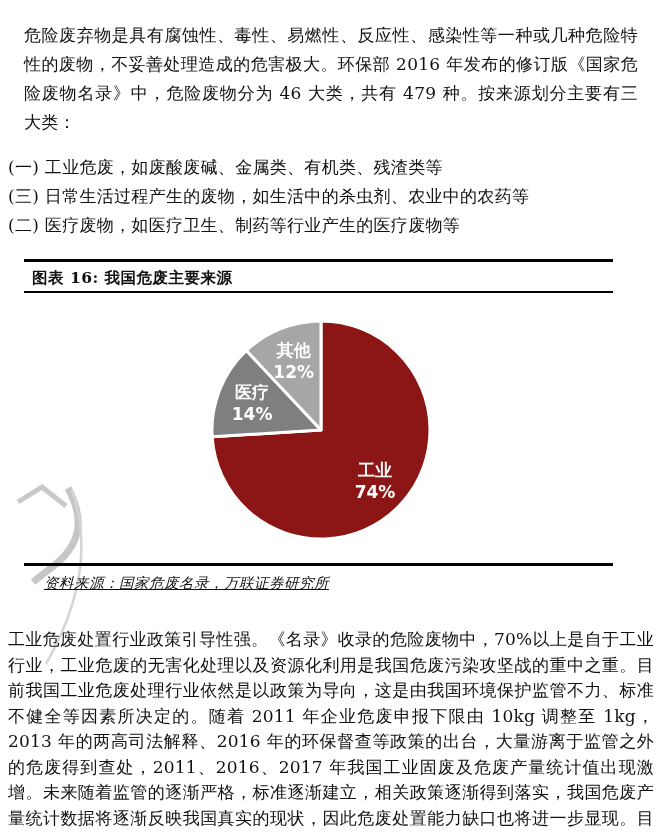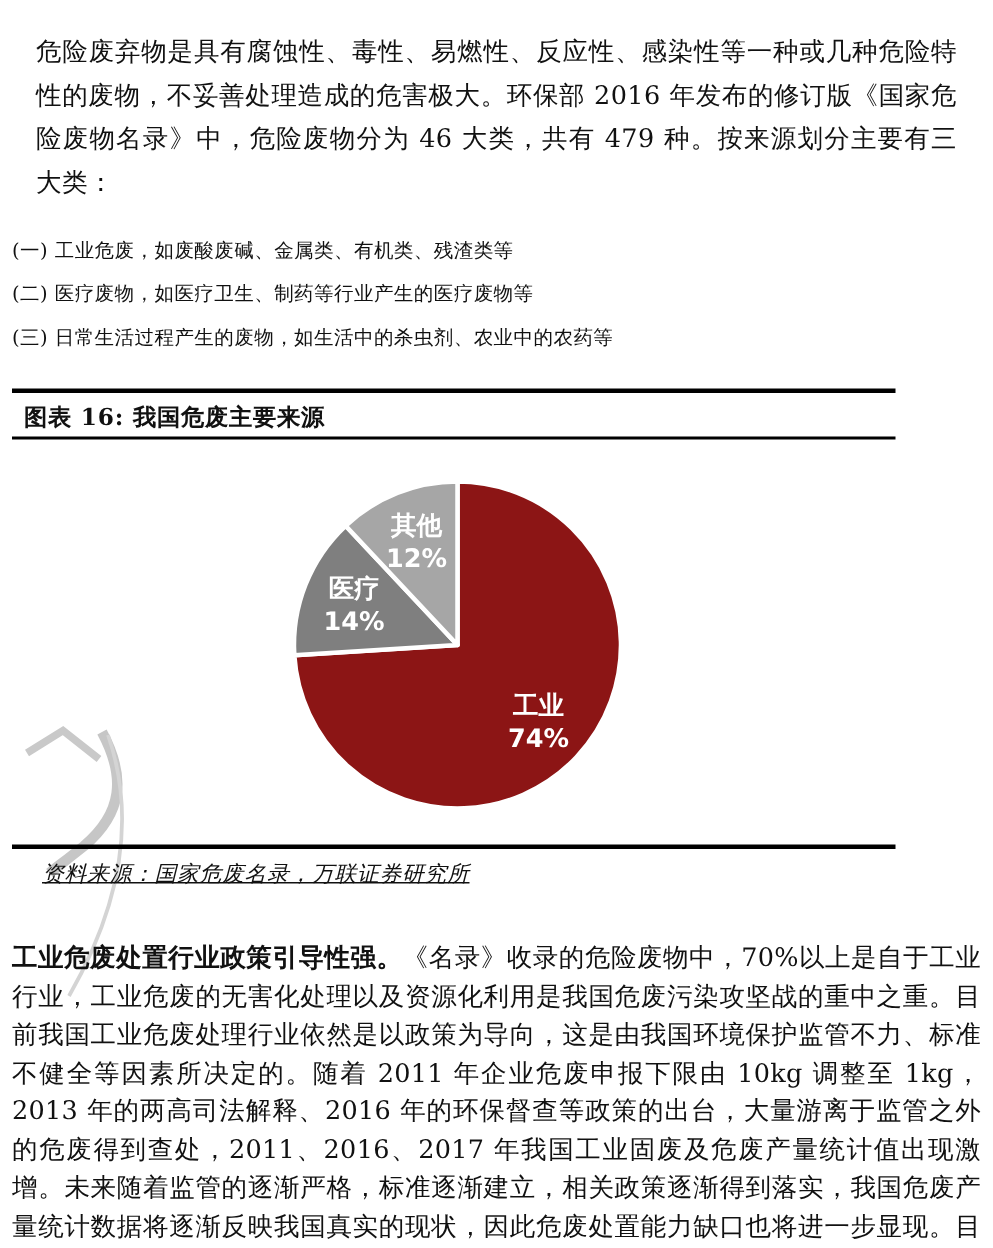--- a/index.html
+++ b/index.html
@@ -28,27 +28,27 @@
   }
   .intro {
     margin: 16px;
     font-size: 17px;
     line-height: 29px;
     text-align: justify;
     letter-spacing: 0.3px;
   }
   .hazard-list { margin: 0; }
   .hazard-list .list-item {
-    font-size: 13px;
+    font-size: 17px;
     line-height: 29px;
     letter-spacing: 0.3px;
   }
   .figure-block {
     margin-top: 19px;
-    margin-left: 0;
+    margin-left: 16px;
     width: 589px;
   }
   .rule-thick { height: 3px; background: #000000; }
   .rule-mid   { height: 2px; background: #000000; }
   .figure-title {
     font-weight: bold;
     font-size: 15.5px;
     line-height: 22px;
     padding: 5px 0 2px 8px;
     letter-spacing: 0.5px;
@@ -70,39 +70,39 @@
     letter-spacing: 0.5px;
     text-decoration: underline;
   }
   .analysis {
     margin: 33px 0 0 0;
     font-size: 17px;
     line-height: 25.5px;
     text-align: justify;
     letter-spacing: 0.2px;
   }
-  .analysis .lead { font-weight: bold; }
+  .analysis .lead { font-weight: normal; }
 </style>
 </head>
 <body>
 
 <svg class="watermark" width="110" height="200" viewBox="0 0 110 200">
   <path d="M12,26 L36,11 L60,30" fill="none" stroke="#c9c9c9" stroke-width="5"></path>
   <path d="M62,12 C78,42 76,66 50,88 C40,96 32,102 27,106" fill="none" stroke="#c6c6c6" stroke-width="7"></path>
   <path d="M66,14 C86,72 72,132 40,188" fill="none" stroke="#d4d4d4" stroke-width="2.5"></path>
 </svg>
 
 <div class="page">
 
   <p class="intro">危险废弃物是具有腐蚀性、毒性、易燃性、反应性、感染性等一种或几种危险特性的废物，不妥善处理造成的危害极大。环保部 2016 年发布的修订版《国家危险废物名录》中，危险废物分为 46 大类，共有 479 种。按来源划分主要有三大类：</p>
 
   <div class="hazard-list">
     <div class="list-item">(一) 工业危废，如废酸废碱、金属类、有机类、残渣类等</div>
+    <div class="list-item">(三) 日常生活过程产生的废物，如生活中的杀虫剂、农业中的农药等</div>
     <div class="list-item">(二) 医疗废物，如医疗卫生、制药等行业产生的医疗废物等</div>
-    <div class="list-item">(三) 日常生活过程产生的废物，如生活中的杀虫剂、农业中的农药等</div>
   </div>
 
   <div class="figure-block">
     <div class="rule-thick"></div>
     <div class="figure-title">图表 16: 我国危废主要来源</div>
     <div class="rule-mid"></div>
 
     <div class="chart-area">
       <svg width="589" height="270" viewBox="0 0 589 270">
           <path d="M297,137 L297.0,28.0 A109,109 0 1 1 188.2,143.8 Z" fill="#8C1515" stroke="#FFFFFF" stroke-width="3" stroke-linejoin="round"></path>

